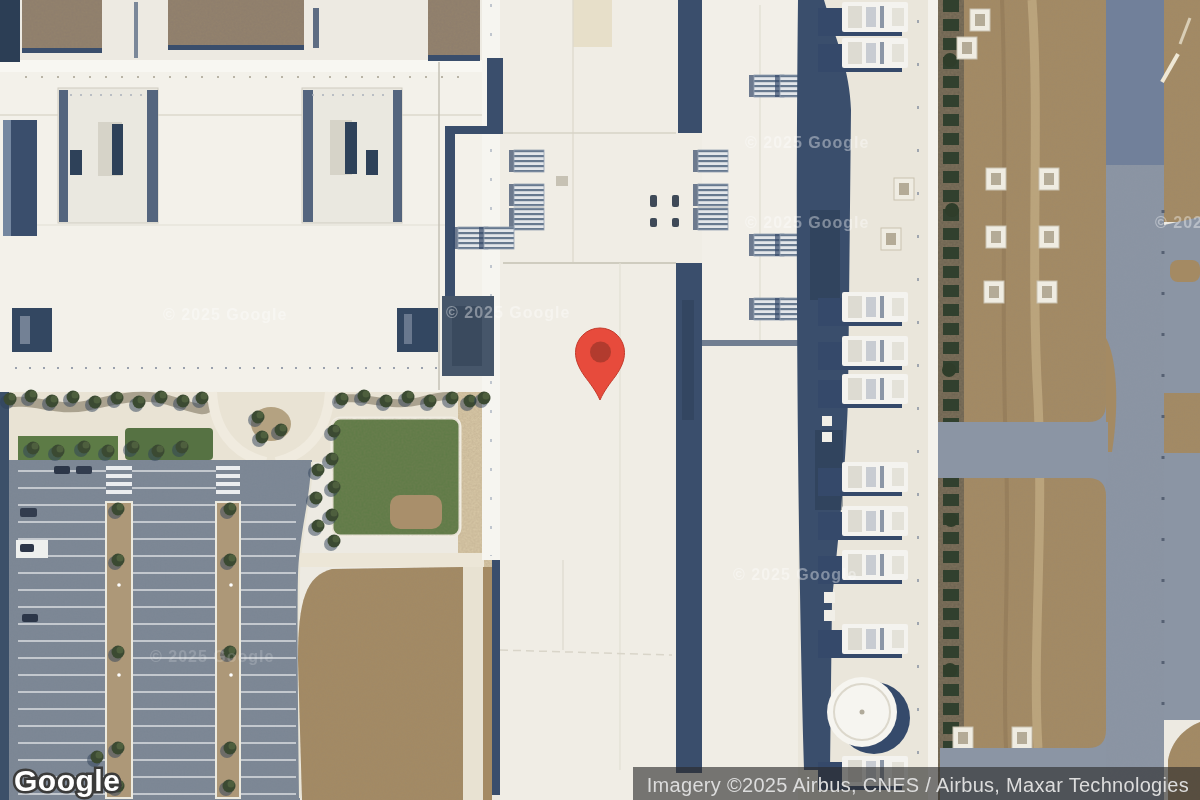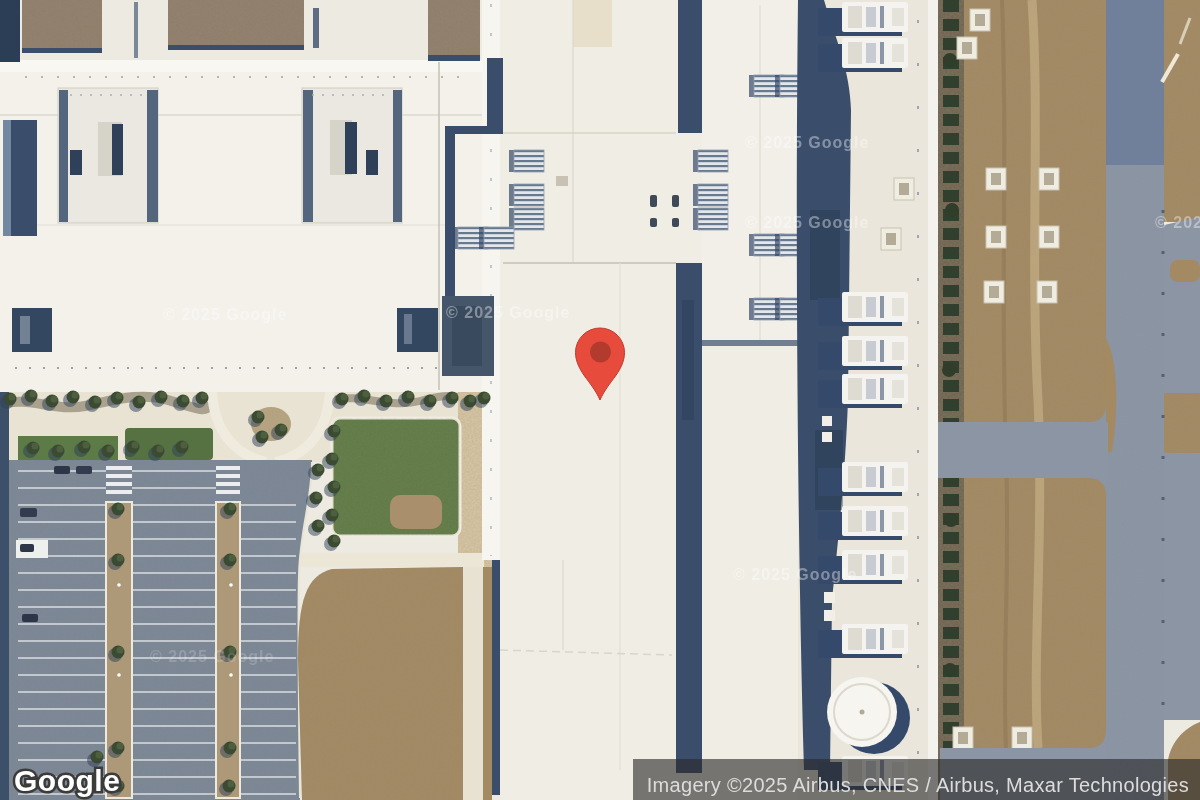--- a/index.html
+++ b/index.html
@@ -6,21 +6,21 @@
   .viewport{position:relative;width:1200px;height:800px;overflow:hidden;
             font-family:"Liberation Sans",sans-serif;cursor:grab;}
   .viewport svg{position:absolute;left:0;top:0;display:block;}
   .wm{font-family:"Liberation Sans",sans-serif;font-weight:bold;font-size:16px;
       fill:rgba(255,255,255,0.38);letter-spacing:1px;}
   .wm.faint{fill:rgba(255,255,255,0.18);}
   .logo-text{font-family:"Liberation Sans",sans-serif;font-weight:bold;font-size:30px;
       letter-spacing:0.5px;fill:#ffffff;stroke:#3b3b3a;stroke-width:5px;paint-order:stroke;cursor:pointer;}
   .attribution{position:absolute;right:0;bottom:0;height:29px;
       background:rgba(42,42,42,0.62);display:flex;align-items:center;
-      padding:12px 11px 0 14px;}
+      padding:4px 11px 0 14px;}
   .attribution span{font-family:"Liberation Sans",sans-serif;font-size:20px;
       color:#dcdcdc;letter-spacing:0.3px;white-space:nowrap;}
 </style>
 </head>
 <body>
 
 <div class="viewport">
 <svg width="1200" height="800" viewBox="0 0 1200 800">
   <defs>
     <filter id="dirtTex" x="0%" y="0%" width="100%" height="100%">

